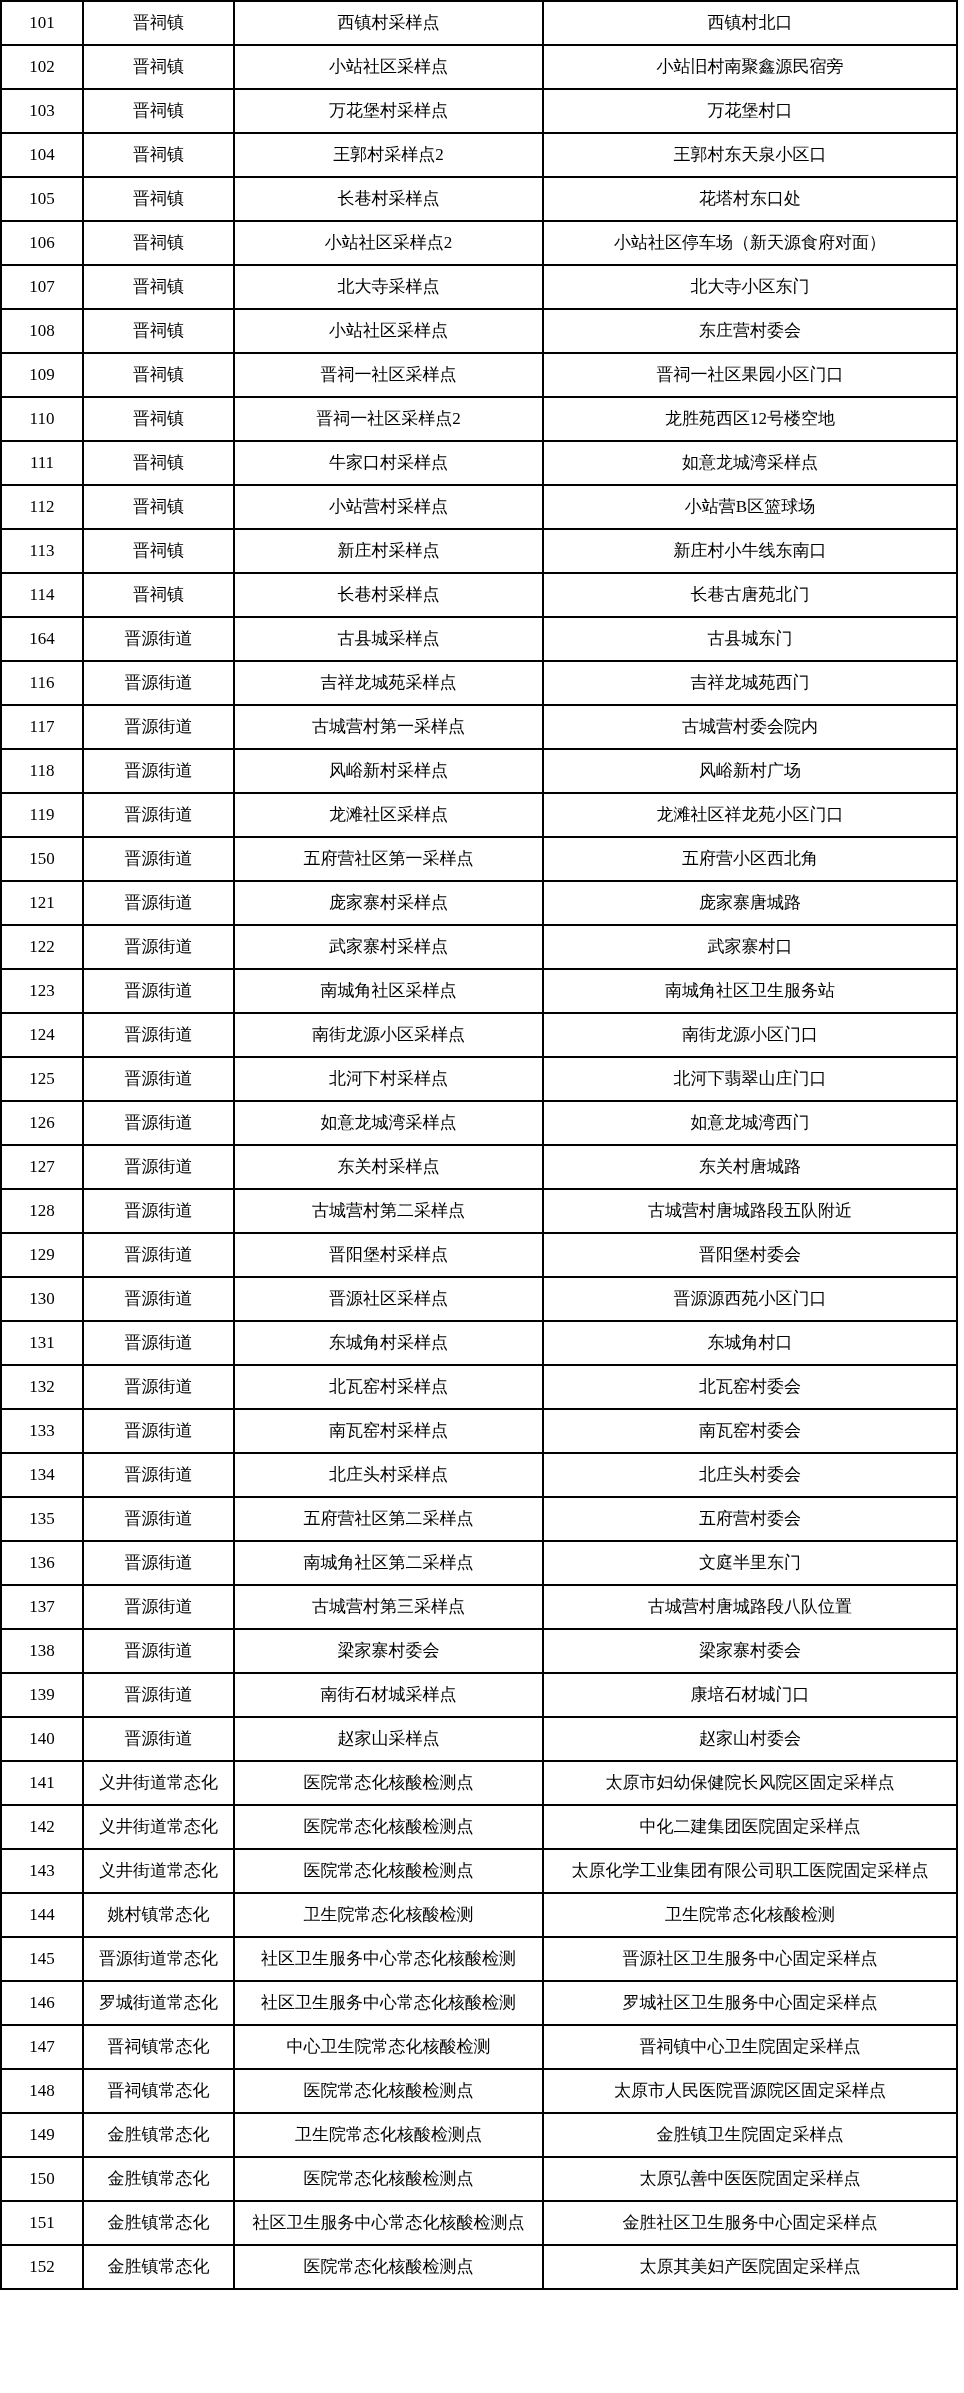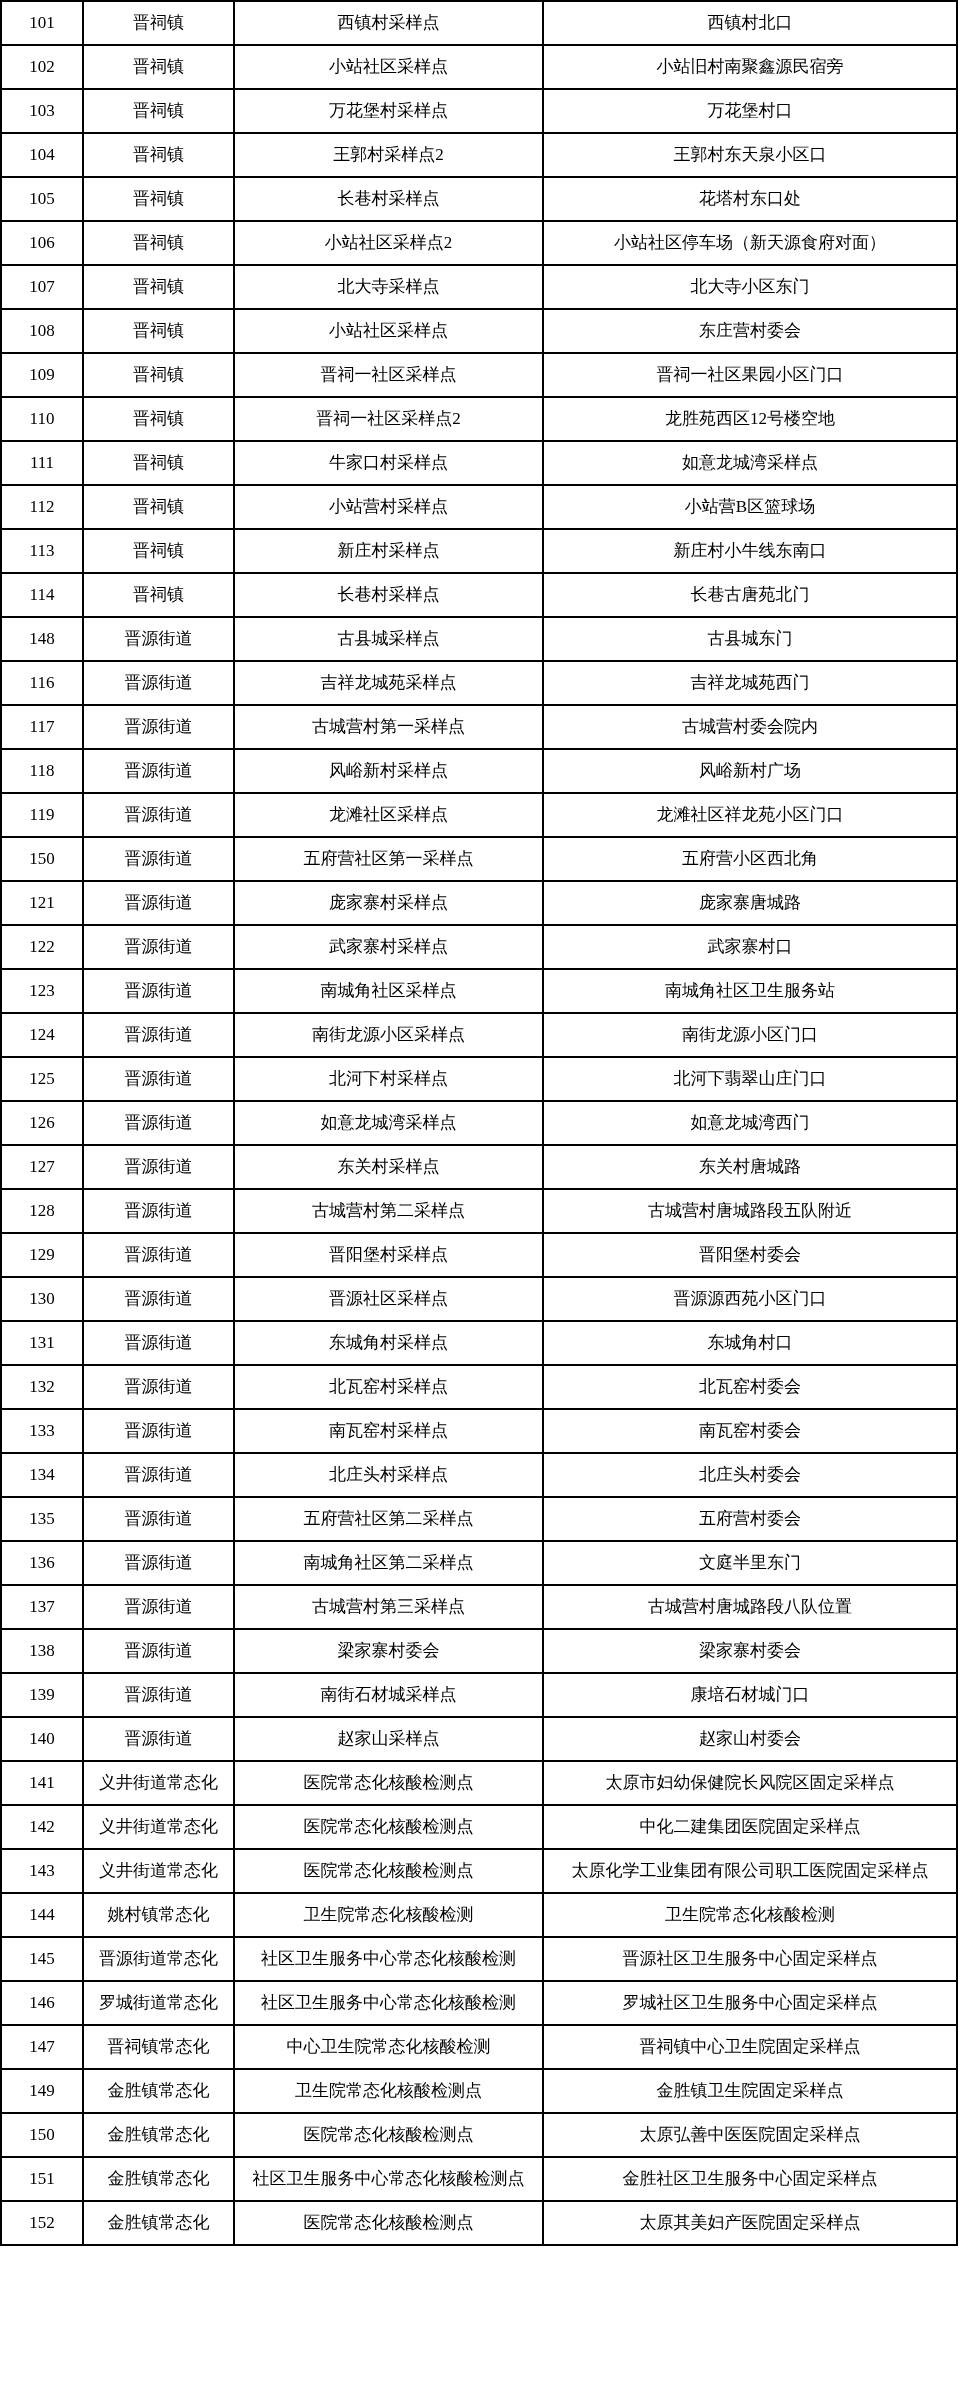--- a/index.html
+++ b/index.html
@@ -127,21 +127,21 @@
         <td>新庄村采样点</td>
         <td>新庄村小牛线东南口</td>
       </tr>
       <tr>
         <td>114</td>
         <td>晋祠镇</td>
         <td>长巷村采样点</td>
         <td>长巷古唐苑北门</td>
       </tr>
       <tr>
-        <td>148</td>
+        <td>164</td>
         <td>晋源街道</td>
         <td>古县城采样点</td>
         <td>古县城东门</td>
       </tr>
       <tr>
         <td>116</td>
         <td>晋源街道</td>
         <td>吉祥龙城苑采样点</td>
         <td>吉祥龙城苑西门</td>
       </tr>
@@ -325,20 +325,26 @@
         <td>社区卫生服务中心常态化核酸检测</td>
         <td>罗城社区卫生服务中心固定采样点</td>
       </tr>
       <tr>
         <td>147</td>
         <td>晋祠镇常态化</td>
         <td>中心卫生院常态化核酸检测</td>
         <td>晋祠镇中心卫生院固定采样点</td>
       </tr>
       <tr>
+        <td>148</td>
+        <td>晋祠镇常态化</td>
+        <td>医院常态化核酸检测点</td>
+        <td>太原市人民医院晋源院区固定采样点</td>
+      </tr>
+      <tr>
         <td>149</td>
         <td>金胜镇常态化</td>
         <td>卫生院常态化核酸检测点</td>
         <td>金胜镇卫生院固定采样点</td>
       </tr>
       <tr>
         <td>150</td>
         <td>金胜镇常态化</td>
         <td>医院常态化核酸检测点</td>
         <td>太原弘善中医医院固定采样点</td>

